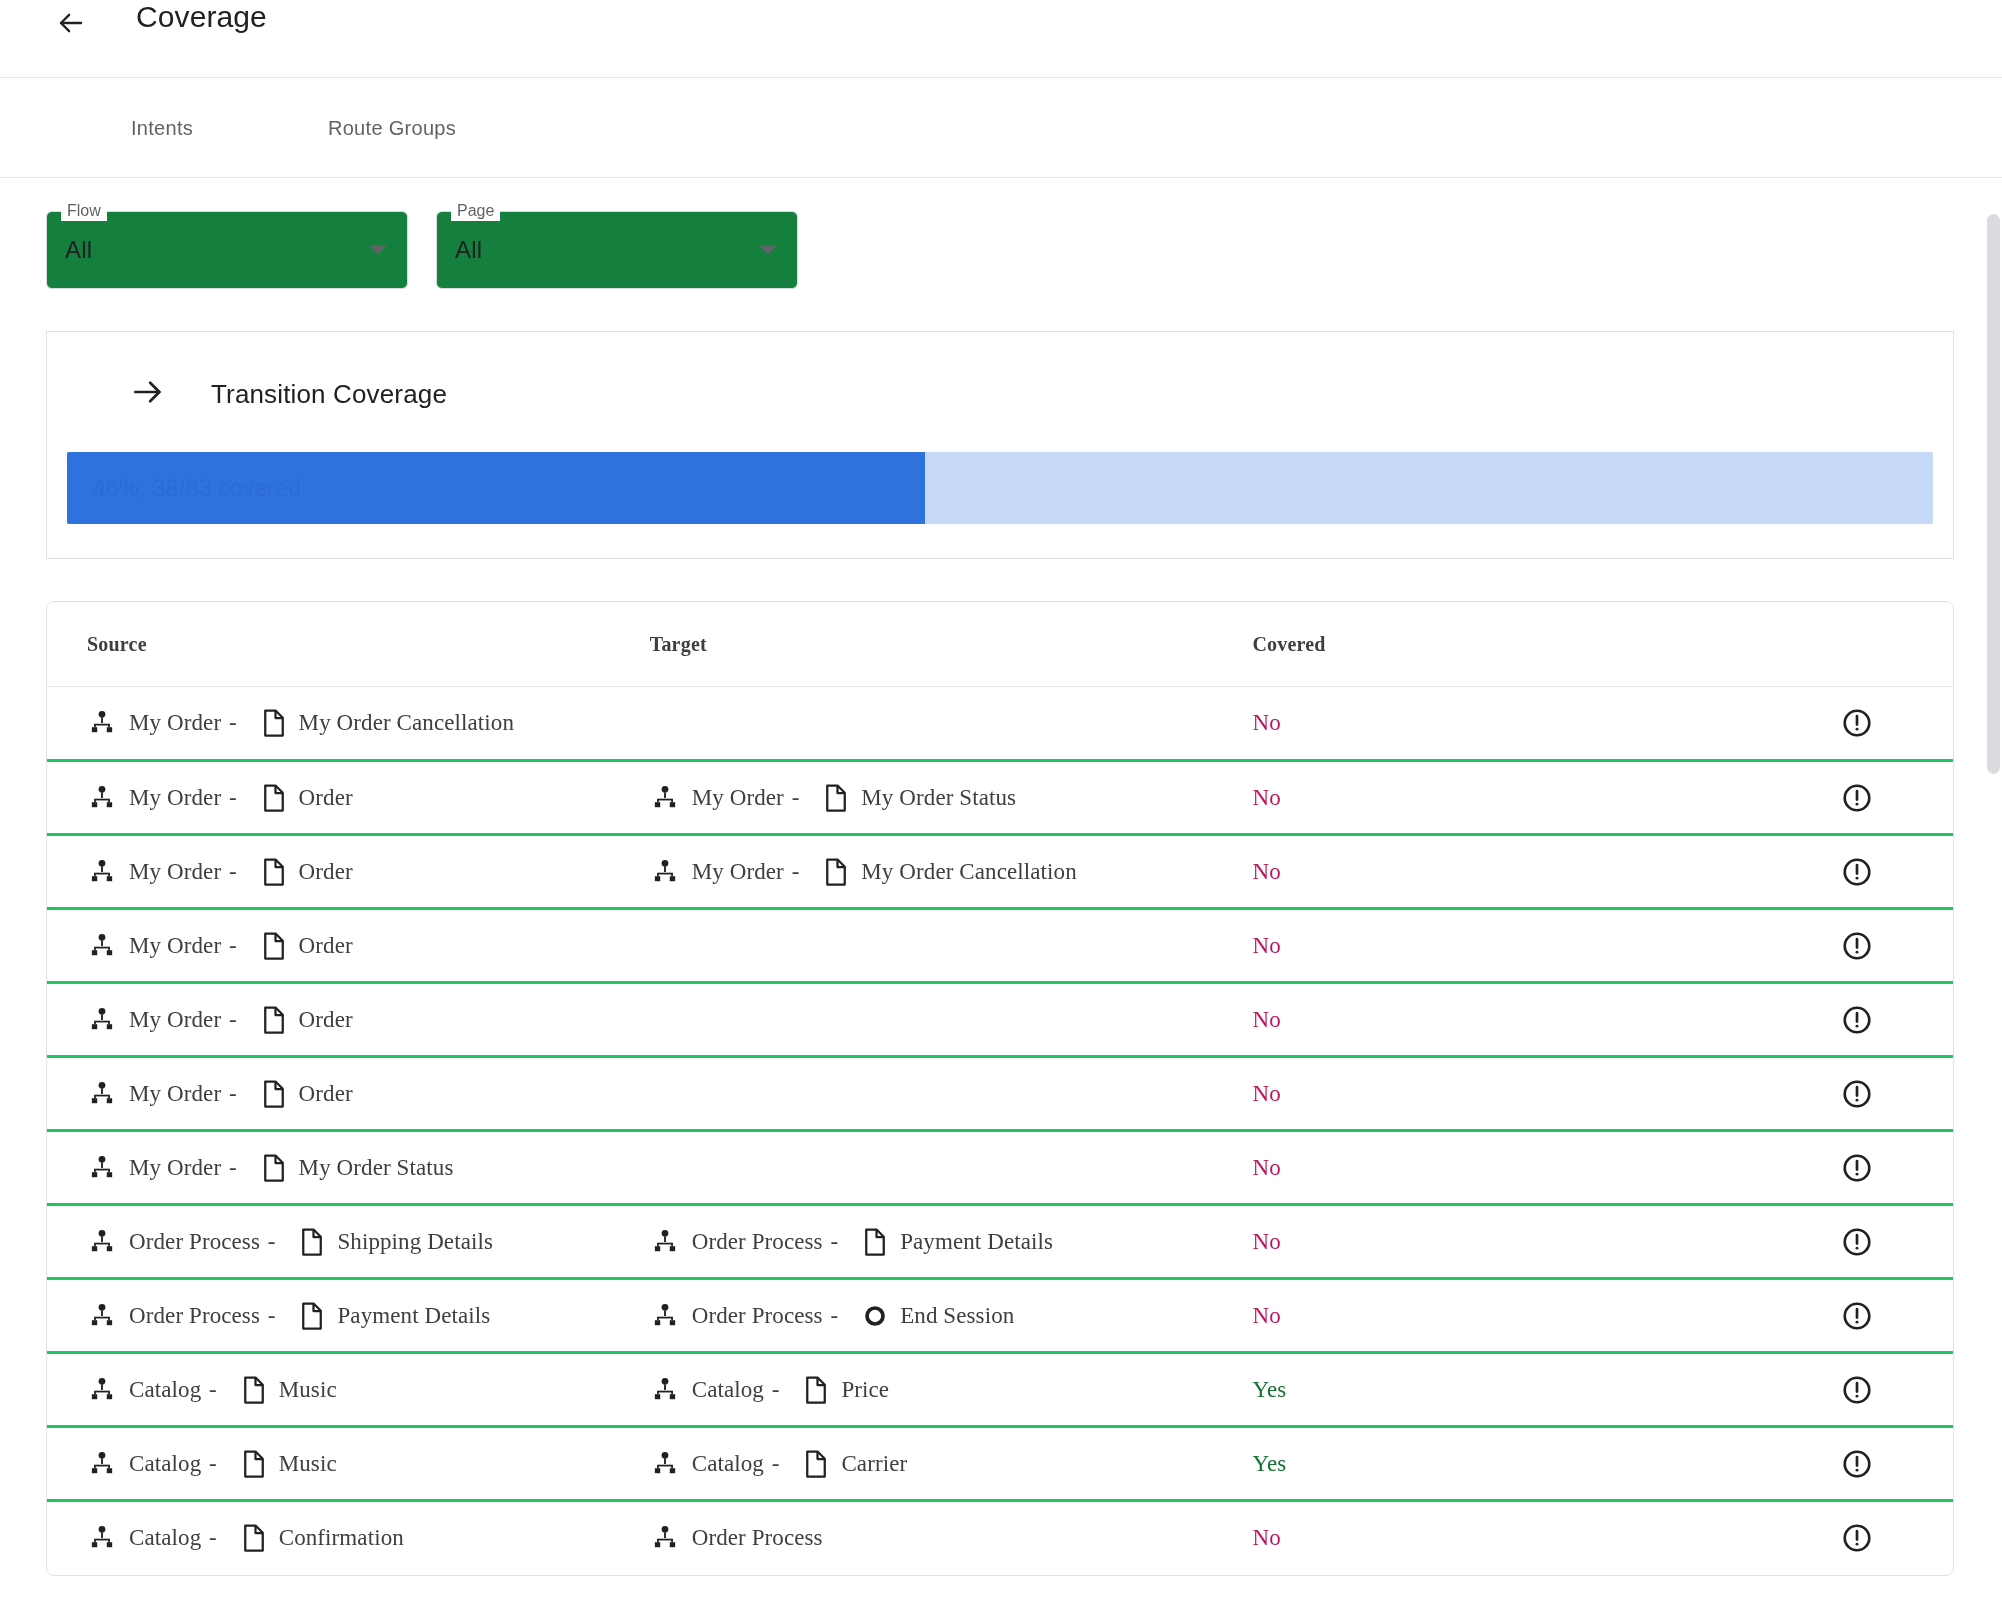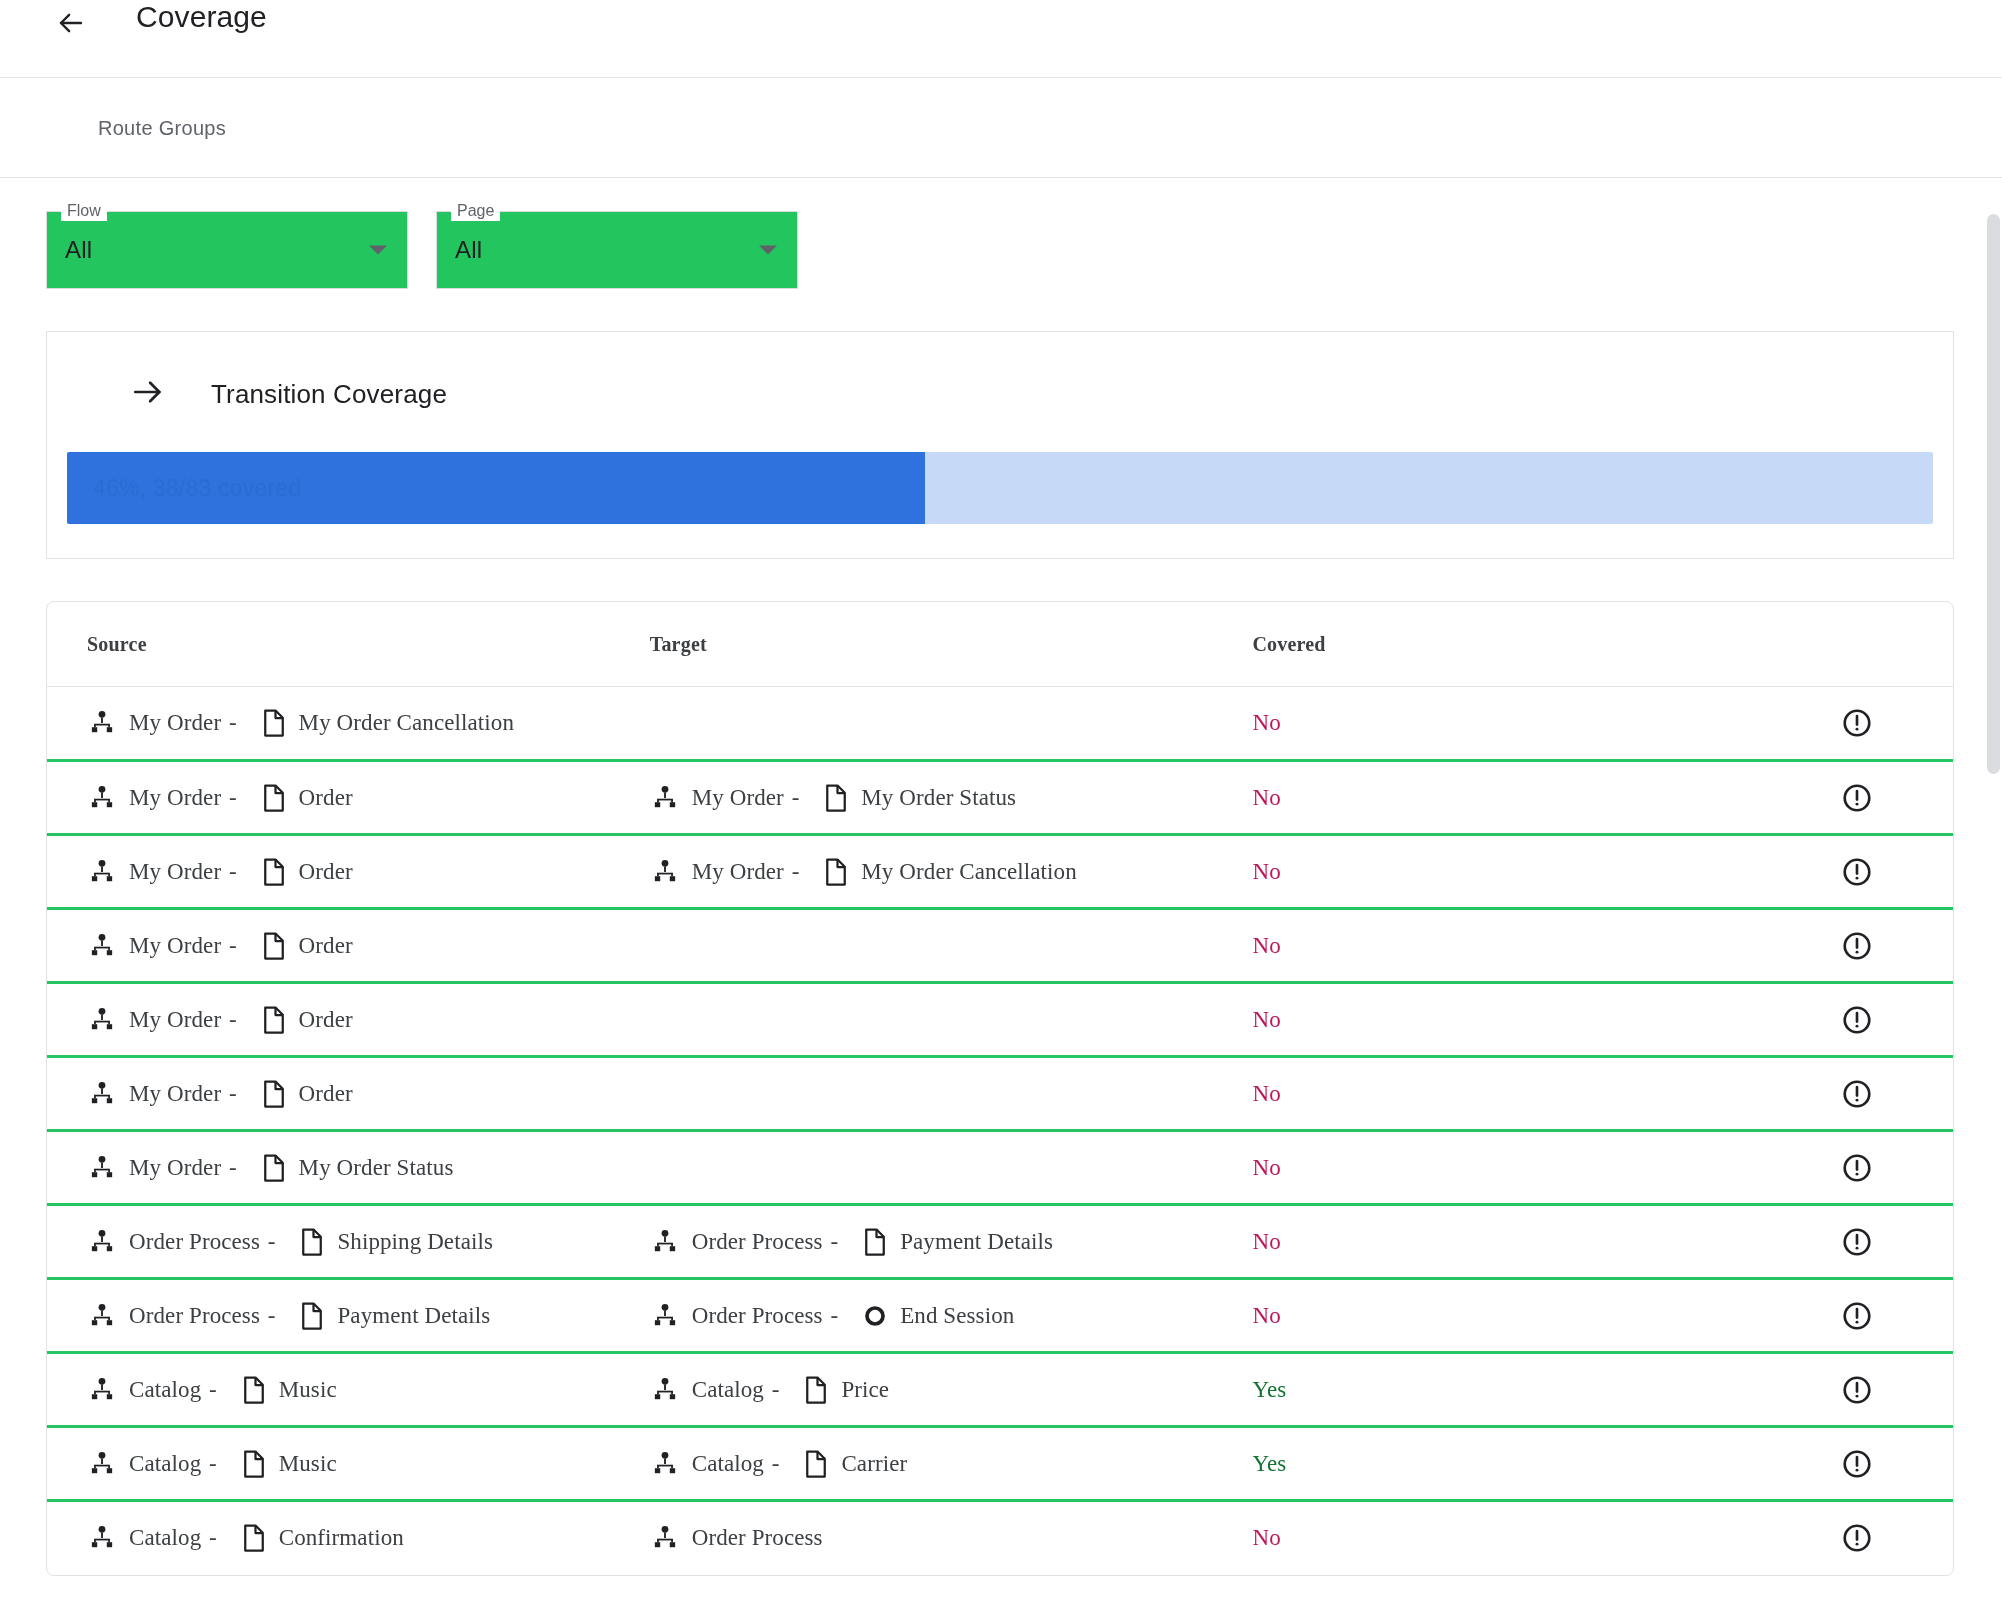--- a/index.html
+++ b/index.html
@@ -95,26 +95,26 @@
   .filters {
     display: flex;
     gap: 28px;
     padding-top: 33px;
   }
   .field {
     position: relative;
     width: 362px;
     height: 78px;
     border: 1px solid #dadce0;
-    border-radius: 0;
+    border-radius: 6px;
     display: flex;
     align-items: center;
     padding: 0 18px;
     cursor: pointer;
-    background: #22c55e;
+    background: #15803d;
   }
   .field-label {
     position: absolute;
     top: -11px;
     left: 14px;
     background: #fff;
     padding: 0 6px;
     font-size: 16px;
     color: #5f6368;
     line-height: 20px;
@@ -269,20 +269,23 @@
         <line x1="20" y1="12" x2="4" y2="12"></line>
         <polyline points="10.5,5.5 4,12 10.5,18.5"></polyline>
       </svg>
     </span>
   </div>
   <div class="appbar-title">Coverage</div>
 </div>
 
 <div class="tabs-wrap">
   <div class="tabs">
+    <div class="tab tab-1">
+      <span>Intents</span>
+    </div>
     <div class="tab tab-2">
       <span>Route Groups</span>
     </div>
   </div>
   <div class="tabs-underline"></div>
 </div>
 
 <div class="content">
   <div class="content-inner">
 

